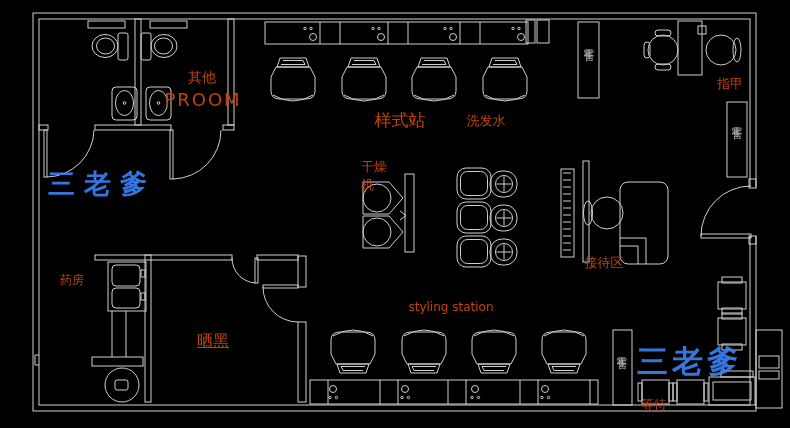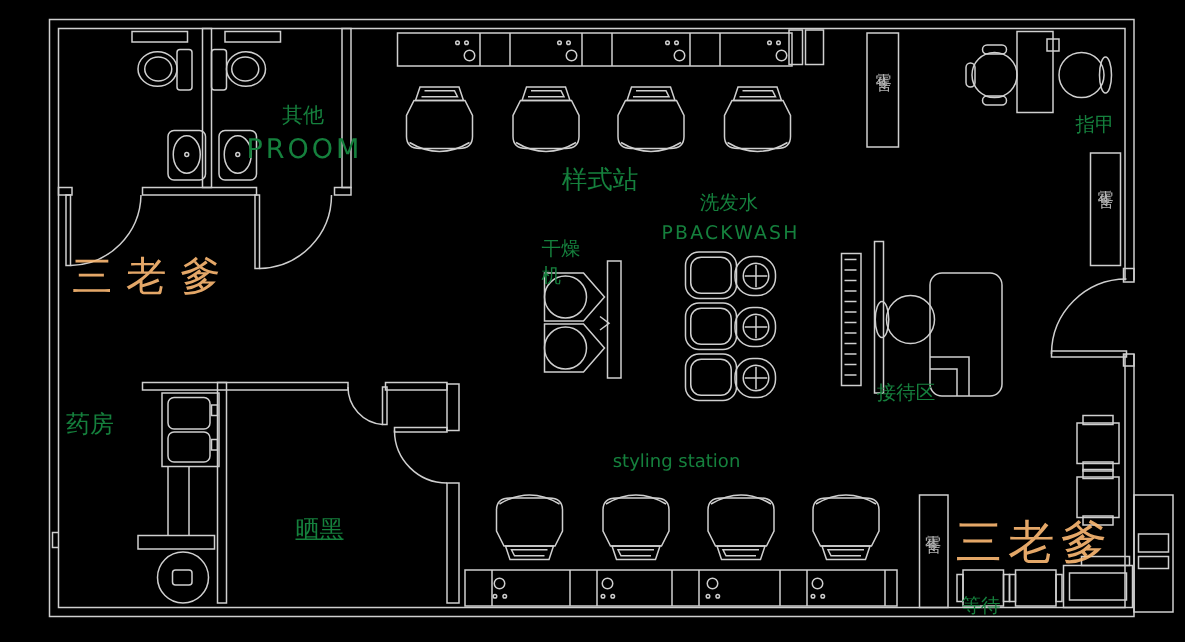--- a/index.html
+++ b/index.html
@@ -1,24 +1,24 @@
 <!DOCTYPE html>
 <html><head>
 <meta charset="utf-8">
 <style>
   html,body{margin:0;padding:0;background:#000;}
   #stage{position:relative;width:790px;height:428px;background:#000;overflow:hidden;
          font-family:"DejaVu Sans","Liberation Sans",sans-serif;}
   #plan{position:absolute;left:0;top:0;}
-  .label{position:absolute;color:#15803d;white-space:nowrap;line-height:1.1;}
+  .label{position:absolute;color:#c2410c;white-space:nowrap;line-height:1.1;}
   .center{text-align:center;}
   .vtext{writing-mode:vertical-rl;text-orientation:upright;white-space:normal;
          letter-spacing:2px;font-size:11px;color:#b5b5b5;}
   .wrap2{white-space:normal;word-break:break-all;line-height:1.35;}
-  .wm{position:absolute;color:#fdba74;font-weight:normal;opacity:.9;white-space:nowrap;}
+  .wm{position:absolute;color:#3b82f6;font-weight:bold;opacity:.9;white-space:nowrap;}
 </style>
 </head>
 <body>
 
 <div id="stage">
 
 <svg id="plan" width="790" height="428" viewBox="0 0 790 428">
   <defs>
     <g id="chair">
       <path d="M-13,-24 L13,-24 L16,-15 L-16,-15 Z"></path>
@@ -232,30 +232,29 @@
       <rect x="115" y="380" width="13" height="10" rx="2"></rect>
     </g>
   </g>
 </svg>
 
 <div class="label center" style="left:170px;top:70px;width:64px;font-size:14px;">其他</div>
 <div class="label center" style="left:160px;top:90px;width:86px;font-size:18px;letter-spacing:2px;">PROOM</div>
 
 <div class="label center" style="left:360px;top:111px;width:80px;font-size:17px;">样式站</div>
 
-<div class="label center" style="left:446px;top:129px;width:80px;font-size:13px;">洗发水</div>
-<div class="label center" style="left:427px;top:148px;width:120px;font-size:12.5px;letter-spacing:1.5px;">PBACKWASH</div>
+<div class="label center" style="left:446px;top:114px;width:80px;font-size:13px;">洗发水</div>
 
 <div class="label wrap2" style="left:361px;top:158px;width:30px;font-size:13px;">干燥机</div>
 
 <div class="label center" style="left:700px;top:77px;width:60px;font-size:13px;">指甲</div>
 
-<div class="label" style="left:44px;top:274px;font-size:16px;">药房</div>
-
-<div class="label center" style="left:183px;top:344px;width:60px;font-size:16px;text-decoration:underline;">晒黑</div>
+<div class="label" style="left:60px;top:274px;font-size:12px;">药房</div>
+
+<div class="label center" style="left:183px;top:332px;width:60px;font-size:16px;text-decoration:underline;">晒黑</div>
 
 <div class="label center" style="left:391px;top:301px;width:120px;font-size:12px;">styling station</div>
 
 <div class="label center" style="left:564px;top:256px;width:80px;font-size:13px;">接待区</div>
 
 <div class="label center" style="left:624px;top:352px;width:60px;font-size:13px;margin-top:46px;">等待</div>
 
 <div class="label vtext" style="left:582px;top:40px;">零售</div>
 <div class="label vtext" style="left:730px;top:118px;">零售</div>
 <div class="label vtext" style="left:615px;top:348px;">零售</div>

